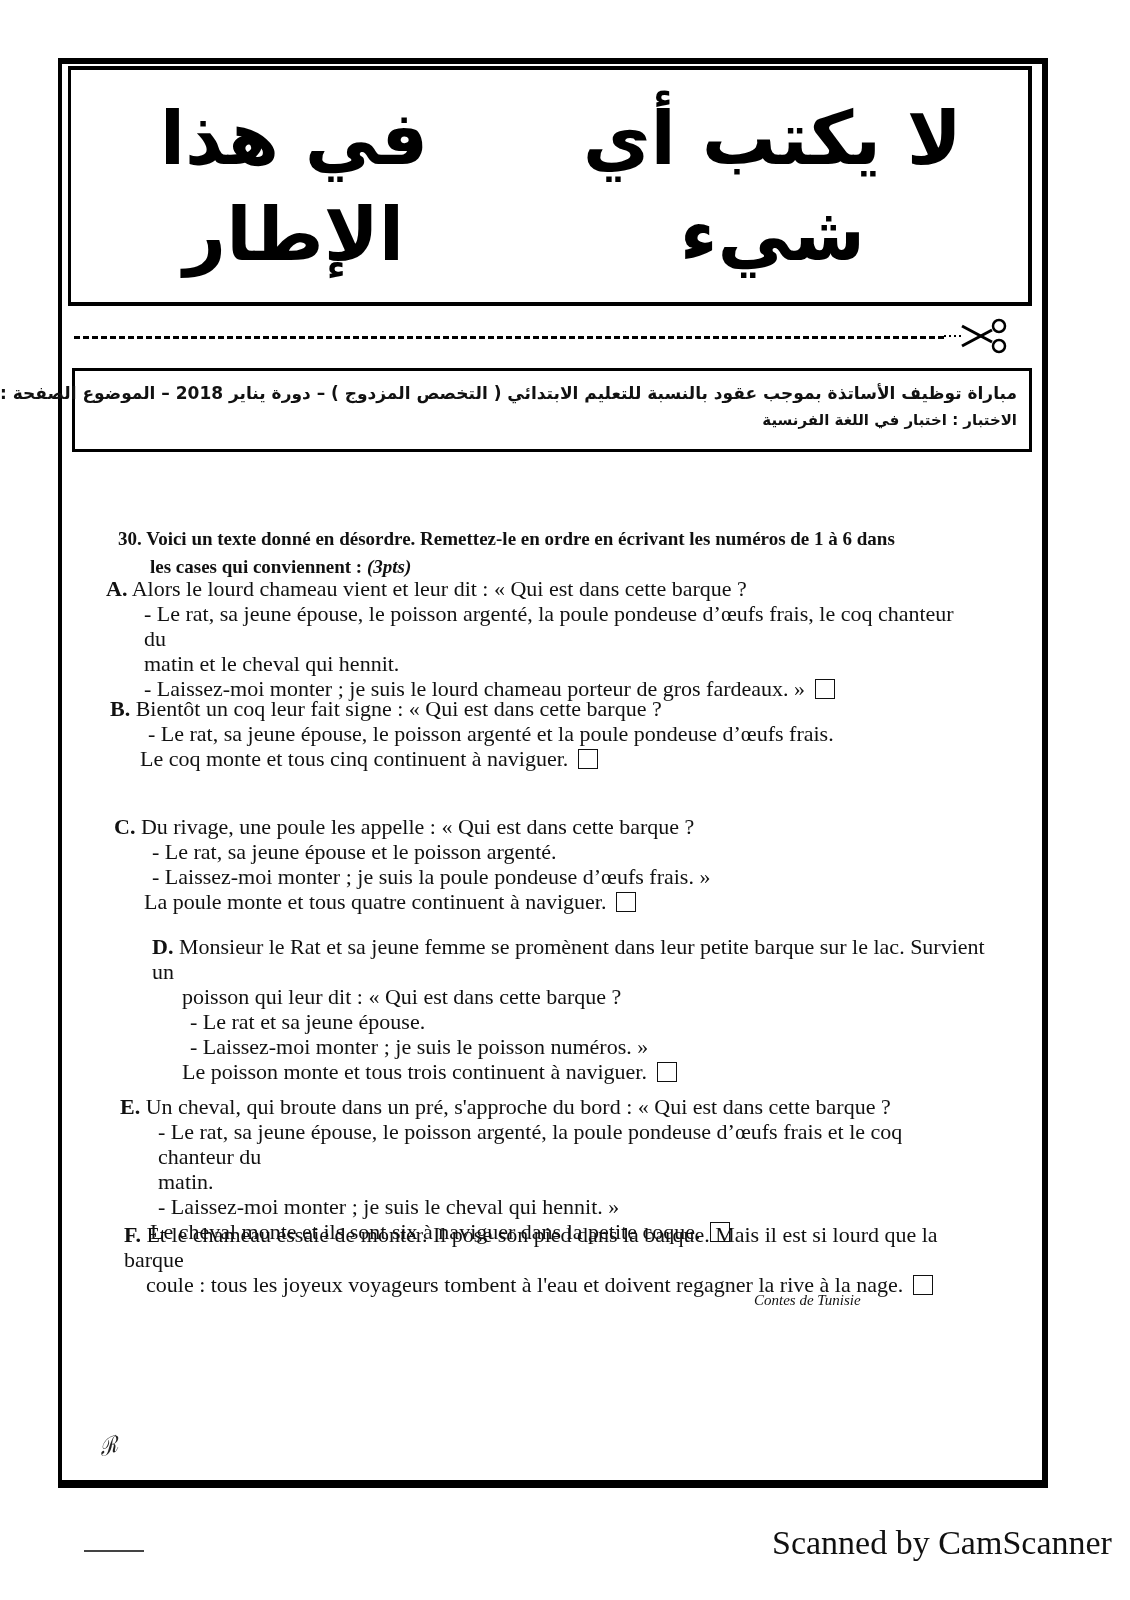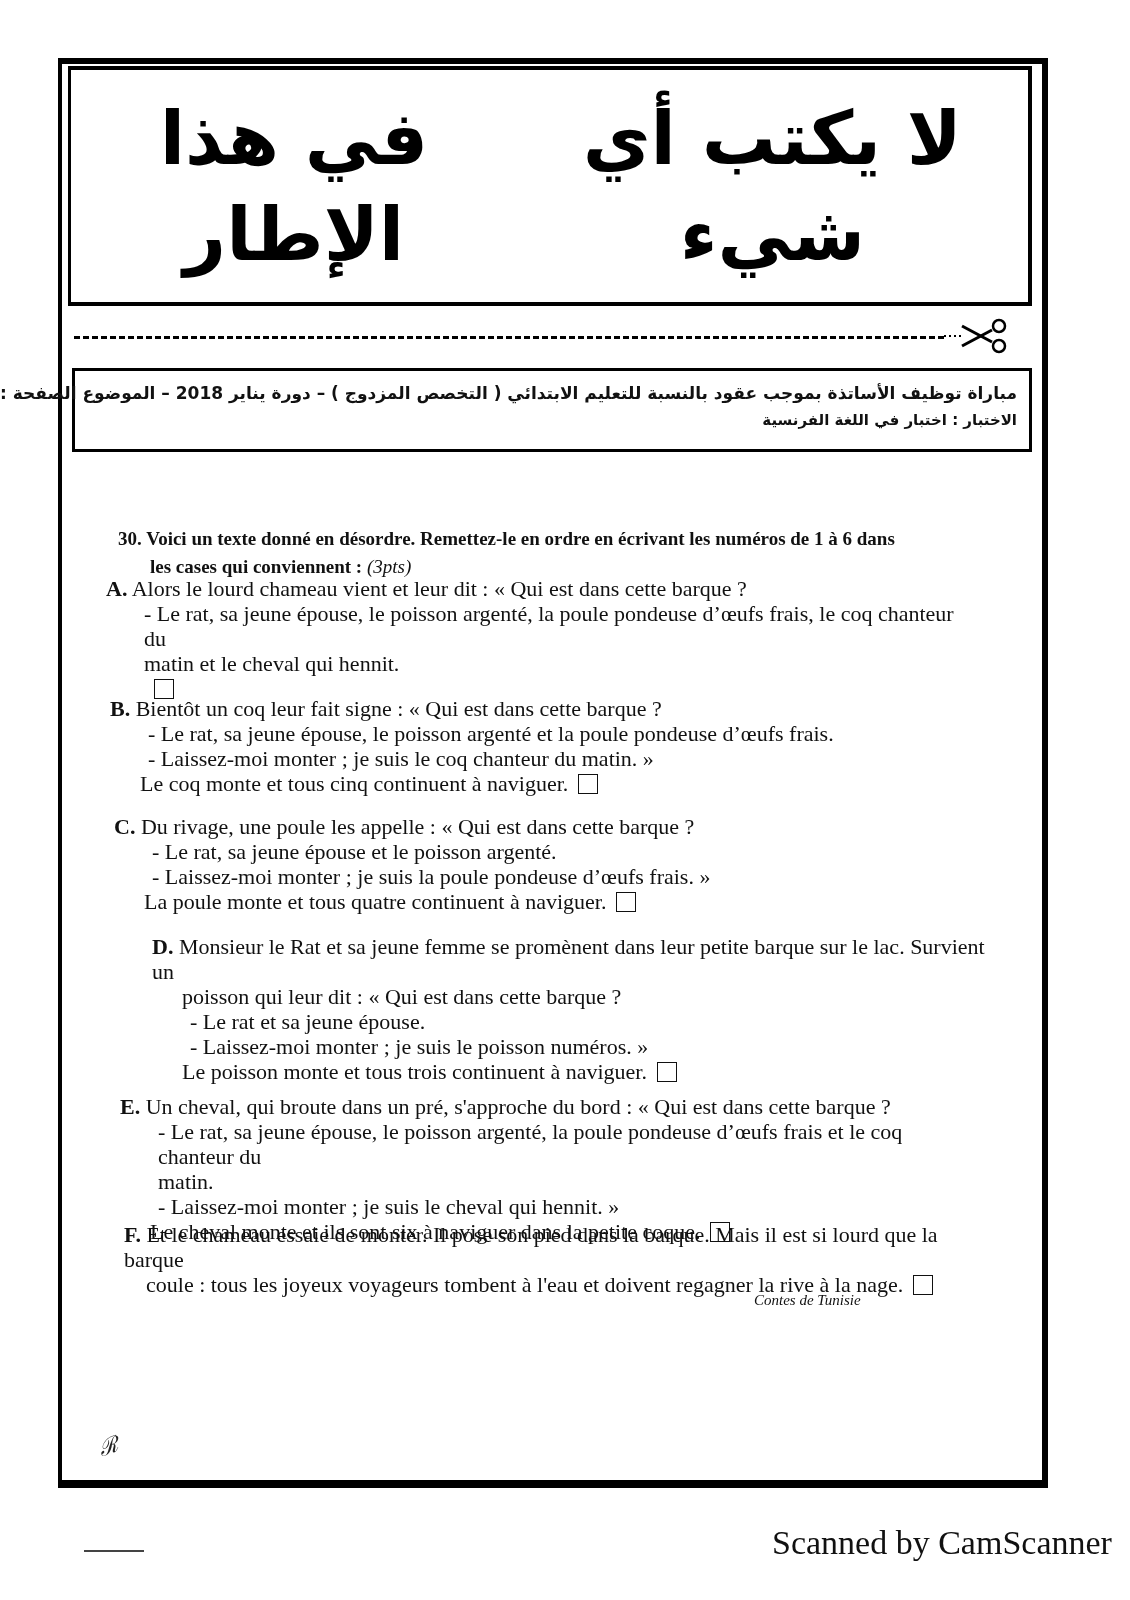--- a/index.html
+++ b/index.html
@@ -34,21 +34,21 @@
       border: 3px solid #000; box-sizing: border-box; direction: rtl;
       padding: 8px 12px 0 12px;
       font-family: "DejaVu Sans", sans-serif; font-weight: bold;
     }
     .header-line1 { font-size: 17px; line-height: 28px; white-space: nowrap; }
     .header-line2 { font-size: 15px; line-height: 26px; white-space: nowrap; }
     .instr {
       position: absolute; left: 118px; top: 492px; width: 880px;
       font-size: 19px; font-weight: bold; line-height: 28px; margin-top: 33px;
     }
-    .instr .pts { font-weight: normal; font-style: italic; text-align: center; }
+    .instr .pts { font-weight: bold; font-style: italic; text-align: center; }
     .instr .line2 { padding-left: 32px; display: block; }
     .item {
       position: absolute; font-size: 22px; line-height: 25px; width: 860px;
     }
     .item .letter { font-weight: bold; }
     .item .ind1 { display: block; padding-left: 38px; }
     .item .ind0 { display: block; padding-left: 30px; }
     .box {
       display: inline-block; width: 20px; height: 20px; border: 1.6px solid #111;
       vertical-align: -3px; margin-left: 10px; box-sizing: border-box; background: #fff;
@@ -97,28 +97,27 @@
     <span>les cases qui conviennent :</span>
     <span class="pts">(3pts)</span>
   </span>
 </div>
 
 <div class="item" style="left:106px; top:576px;">
   <span class="letter">A.</span>
   <span>Alors le lourd chameau vient et leur dit : « Qui est dans cette barque ?</span>
   <span class="ind1">- Le rat, sa jeune épouse, le poisson argenté, la poule pondeuse d’œufs frais, le coq chanteur du</span>
   <span class="ind1">matin et le cheval qui hennit.</span>
-  <span class="ind1"><span class="box"></span></span>
+  <span class="ind1"><span>- Laissez-moi monter ; je suis le lourd chameau porteur de gros fardeaux. »</span><span class="box"></span></span>
 </div>
 
 <div class="item" style="left:110px; top:696px;">
   <span class="letter">B.</span>
   <span>Bientôt un coq leur fait signe : « Qui est dans cette barque ?</span>
   <span class="ind1">- Le rat, sa jeune épouse, le poisson argenté et la poule pondeuse d’œufs frais.</span>
-  <span class="ind1">- Laissez-moi monter ; je suis le coq chanteur du matin. »</span>
   <span class="ind0"><span>Le coq monte et tous cinq continuent à naviguer.</span><span class="box"></span></span>
 </div>
 
 <div class="item" style="left:114px; top:814px;">
   <span class="letter">C.</span>
   <span>Du rivage, une poule les appelle : « Qui est dans cette barque ?</span>
   <span class="ind1">- Le rat, sa jeune épouse et le poisson argenté.</span>
   <span class="ind1">- Laissez-moi monter ; je suis la poule pondeuse d’œufs frais. »</span>
   <span class="ind0"><span>La poule monte et tous quatre continuent à naviguer.</span><span class="box"></span></span>
 </div>

